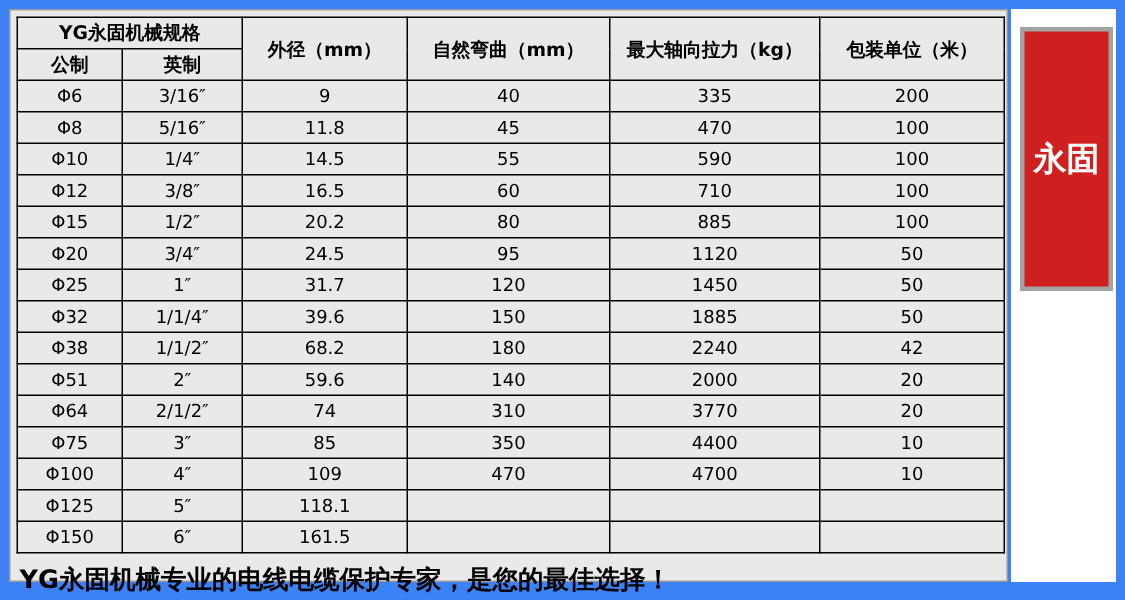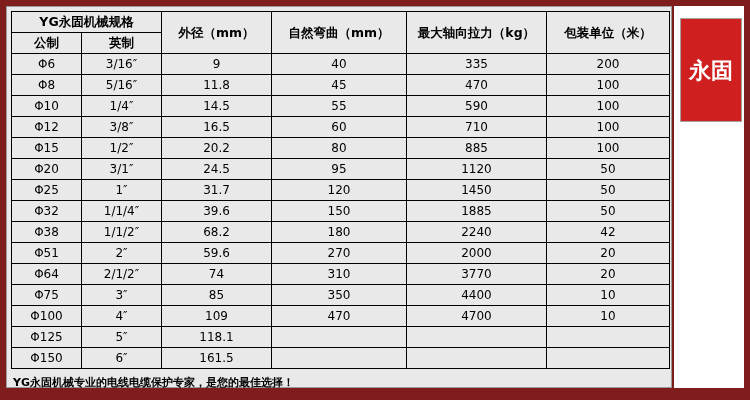--- a/index.html
+++ b/index.html
@@ -10,21 +10,21 @@
     width: 750px;
     height: 400px;
     background: #ffffff;
     font-family: "DejaVu Sans", "Liberation Sans", sans-serif;
     overflow: hidden;
   }
   #page {
     position: relative;
     width: 750px;
     height: 400px;
-    background: #7f1d1d;
+    background: #3b82f6;
     box-sizing: border-box;
   }
   .panel {
     position: absolute;
     top: 6px;
     left: 6px;
     width: 666px;
     height: 382px;
     background: #e9e9e9;
     border: 1px solid #9a9a9a;
@@ -69,34 +69,34 @@
     line-height: 46px;
   }
   .col-metric { width: 70px; }
   .col-imperial { width: 80px; }
   .col-od { width: 110px; }
   .col-bend { width: 135px; }
   .col-pull { width: 140px; }
   .col-pack { width: 123px; }
   .footer-note {
     margin-top: 6px;
-    font-size: 11px;
+    font-size: 17px;
     font-weight: bold;
     color: #000000;
     padding-left: 2px;
     letter-spacing: 0px;
   }
   .logo-box {
     position: absolute;
     top: 18px;
     left: 680px;
     width: 62px;
-    height: 104px;
+    height: 176px;
     background: #cf1f1f;
-    border: 1px solid #a3a3a3;
+    border: 3px solid #a3a3a3;
     box-sizing: border-box;
     display: flex;
     flex-direction: column;
     align-items: center;
     justify-content: center;
   }
   .logo-box span {
     display: block;
     color: #ffffff;
     font-family: "DejaVu Serif", "Liberation Serif", serif;
@@ -181,21 +181,21 @@
         <tr>
           <td>Φ15</td>
           <td>1/2″</td>
           <td>20.2</td>
           <td>80</td>
           <td>885</td>
           <td>100</td>
         </tr>
         <tr>
           <td>Φ20</td>
-          <td>3/1″</td>
+          <td>3/4″</td>
           <td>24.5</td>
           <td>95</td>
           <td>1120</td>
           <td>50</td>
         </tr>
         <tr>
           <td>Φ25</td>
           <td>1″</td>
           <td>31.7</td>
           <td>120</td>
@@ -215,21 +215,21 @@
           <td>1/1/2″</td>
           <td>68.2</td>
           <td>180</td>
           <td>2240</td>
           <td>42</td>
         </tr>
         <tr>
           <td>Φ51</td>
           <td>2″</td>
           <td>59.6</td>
-          <td>270</td>
+          <td>140</td>
           <td>2000</td>
           <td>20</td>
         </tr>
         <tr>
           <td>Φ64</td>
           <td>2/1/2″</td>
           <td>74</td>
           <td>310</td>
           <td>3770</td>
           <td>20</td>

